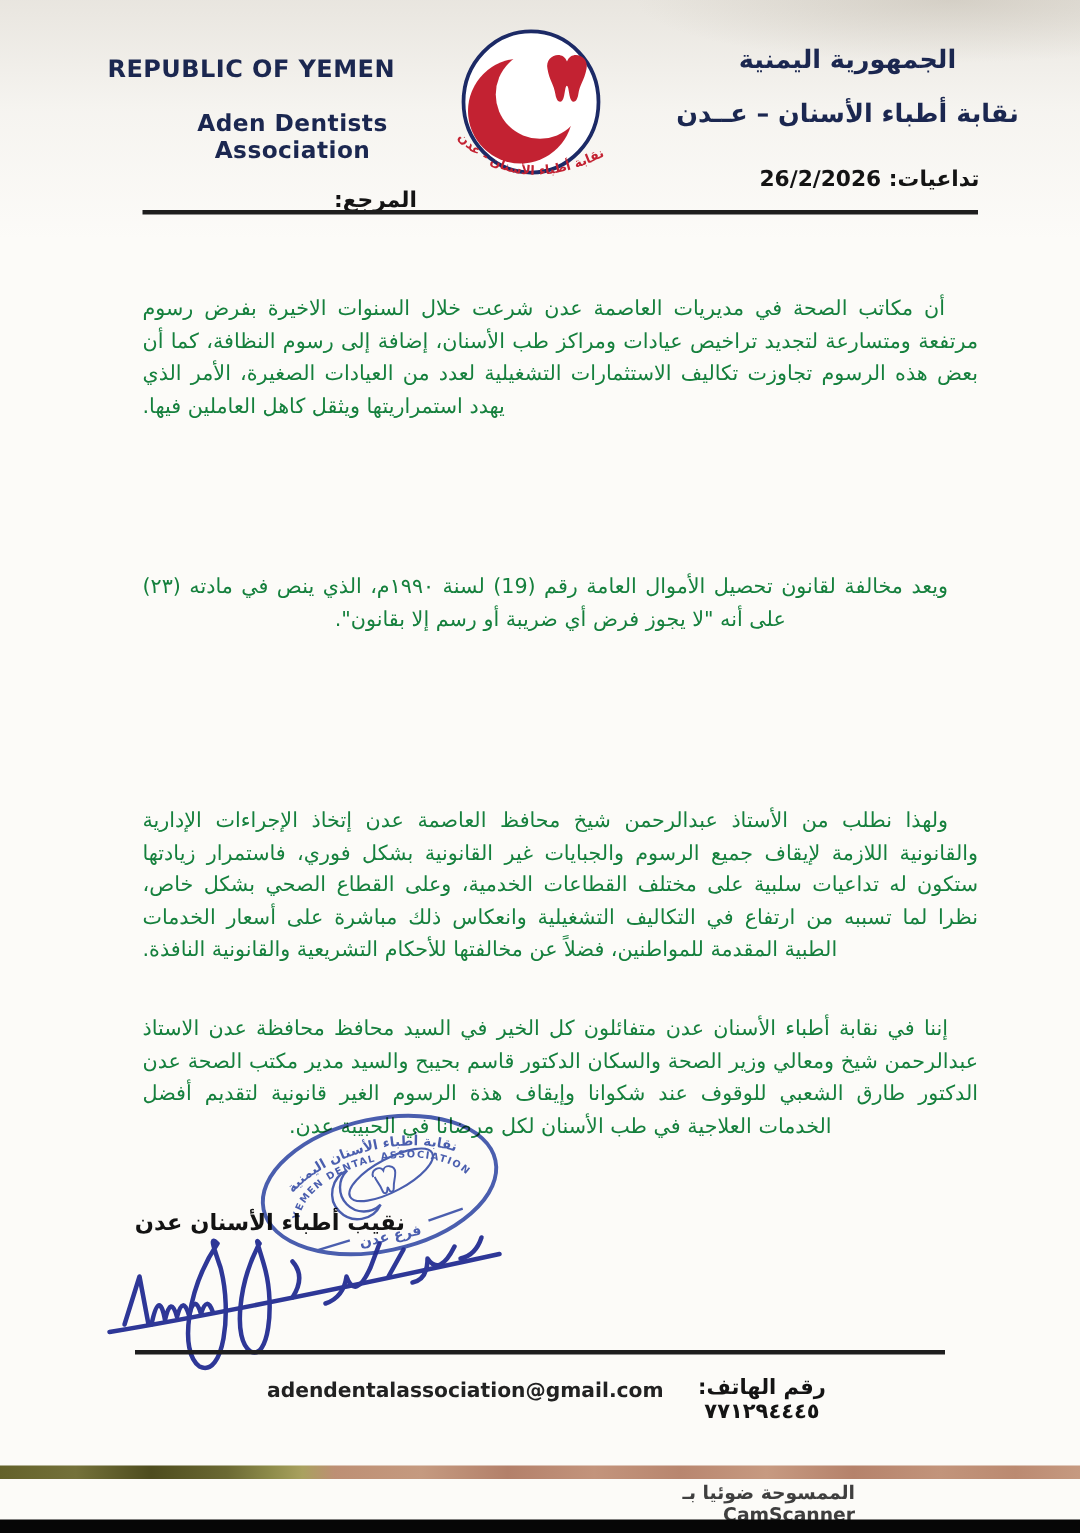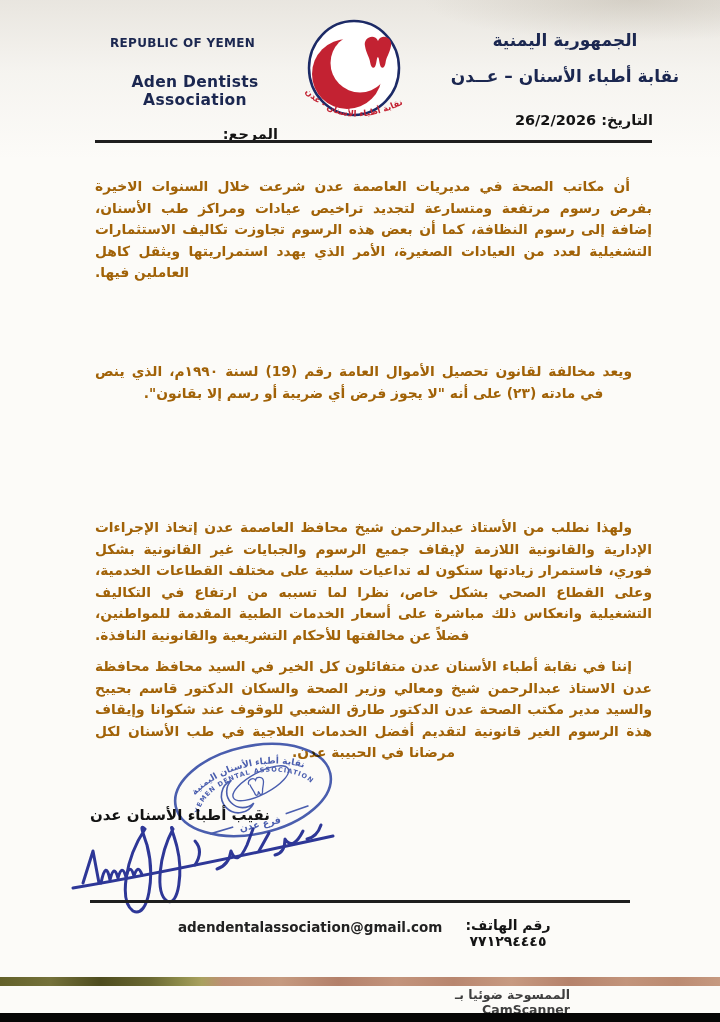--- a/index.html
+++ b/index.html
@@ -15,21 +15,21 @@
   }
   .abs { position:absolute; }
   .navy { color:#1b2750; }
   .hdr-en { font-weight:bold; text-align:center; letter-spacing:.3px; }
   .hdr-ar { font-weight:bold; text-align:center; direction:rtl; }
   .meta { font-weight:bold; color:#141414; direction:rtl; font-size:14.5px; }
   .ref-blank { display:inline-block; width:100px; height:14px; border-bottom:2px solid #2c2c2c; margin-right:6px; vertical-align:bottom; }
   .rule { background:#1e1e1e; height:3px; }
   .para {
     left:95px; width:557px; direction:rtl; text-align:justify;
-    font-size:13.8px; line-height:21.5px; font-weight:bold; color:#a16207;
+    font-size:13.8px; line-height:21.5px; font-weight:normal; color:#15803d;margin-top:20px;
   }
   .p1,.p4,.p5 { text-align-last:left; }
   .p2,.p3,.p6 { text-align-last:center; }
   .p1 { text-indent:22px; }
   .p3,.p5,.p6 { text-indent:20px; }
   .sig-line { direction:rtl; text-align:right; font-weight:bold; font-size:15px; color:#131313; }
   .stamp-wrap { transform:rotate(-12deg); opacity:.92; mix-blend-mode:multiply; }
   .footer-email { font-weight:bold; font-size:13.5px; color:#222; text-align:center; }
   .footer-phone { direction:rtl; font-weight:bold; font-size:14px; color:#141414; }
   .strip {
@@ -39,41 +39,41 @@
       #b5826b 79%, #c2947b 87%, #bb8a71 94%, #c69a81 100%);
   }
   .camscanner { direction:rtl; font-size:12.5px; color:#3f3f3f; font-weight:bold; }
   .blackbar { background:#060606; }
 </style>
 </head>
 <body>
 
 <div id="page">
 
-  <div class="abs hdr-en navy" style="left:75px; top:36px; width:215px; font-size:12px;">REPUBLIC OF YEMEN</div>
+  <div class="abs hdr-en navy" style="left:60px; top:36px; width:215px; font-size:16px;">REPUBLIC OF YEMEN</div>
   <div class="abs hdr-en navy" style="left:80px; top:73px; width:230px; font-size:15.5px;">Aden Dentists Association</div>
 
   <div class="abs" style="left:293px; top:18px; width:122px; height:112px;">
     <svg width="122" height="112" viewBox="0 0 122 112">
       <ellipse cx="61" cy="50" rx="45" ry="47" fill="#ffffff" stroke="#1c2a66" stroke-width="2.5"></ellipse>
       <circle cx="54" cy="56" r="35" fill="#c32232"></circle>
       <circle cx="67" cy="45" r="29.5" fill="#ffffff"></circle>
       <path d="M 72 28 c -2 -9 10 -13 13 -5 c 3 -8 15 -4 13 5 c -1.5 8 -4.5 10 -5.5 17 c -0.9 6 -4.8 6.6 -5.8 0.6 l -0.9 -5 q -0.9 -3 -1.8 0 l -0.9 5 c -1 6 -4.9 5.4 -5.8 -0.6 c -1 -7 -4 -9 -5.3 -17 z" fill="#c32232"></path>
       <path id="logoArc" d="M 12 74 Q 50 116 110 86" fill="none"></path>
       <text font-size="8.5" font-weight="bold" fill="#c32232">
         <textPath href="#logoArc" startOffset="50%" text-anchor="middle">نقابة أطباء الأسنان - عدن</textPath>
       </text>
     </svg>
   </div>
 
   <div class="abs hdr-ar navy" style="left:440px; top:30px; width:250px; font-size:17px;">الجمهورية اليمنية</div>
   <div class="abs hdr-ar navy" style="left:430px; top:66px; width:270px; font-size:17px;">نقابة أطباء الأسنان – عــدن</div>
 
   <div class="abs meta" style="right:67px; top:112px;">
-    <span>التاريخ:</span>
+    <span>تداعيات:</span>
     <span>26/2/2026</span>
   </div>
   <div class="abs meta" style="left:98px; top:110px; width:180px;margin-top:16px;">
     <span>المرجع:</span>
     <span class="ref-blank"></span>
   </div>
 
   <div class="abs rule" style="left:95px; top:140px; width:557px;"></div>
 
   <div class="abs para p1" style="top:176px;">أن مكاتب الصحة في مديريات العاصمة عدن شرعت خلال السنوات الاخيرة بفرض رسوم مرتفعة ومتسارعة لتجديد تراخيص عيادات ومراكز طب الأسنان، إضافة إلى رسوم النظافة، كما أن بعض هذه الرسوم تجاوزت تكاليف الاستثمارات التشغيلية لعدد من العيادات الصغيرة، الأمر الذي يهدد استمراريتها ويثقل كاهل العاملين فيها.</div>

